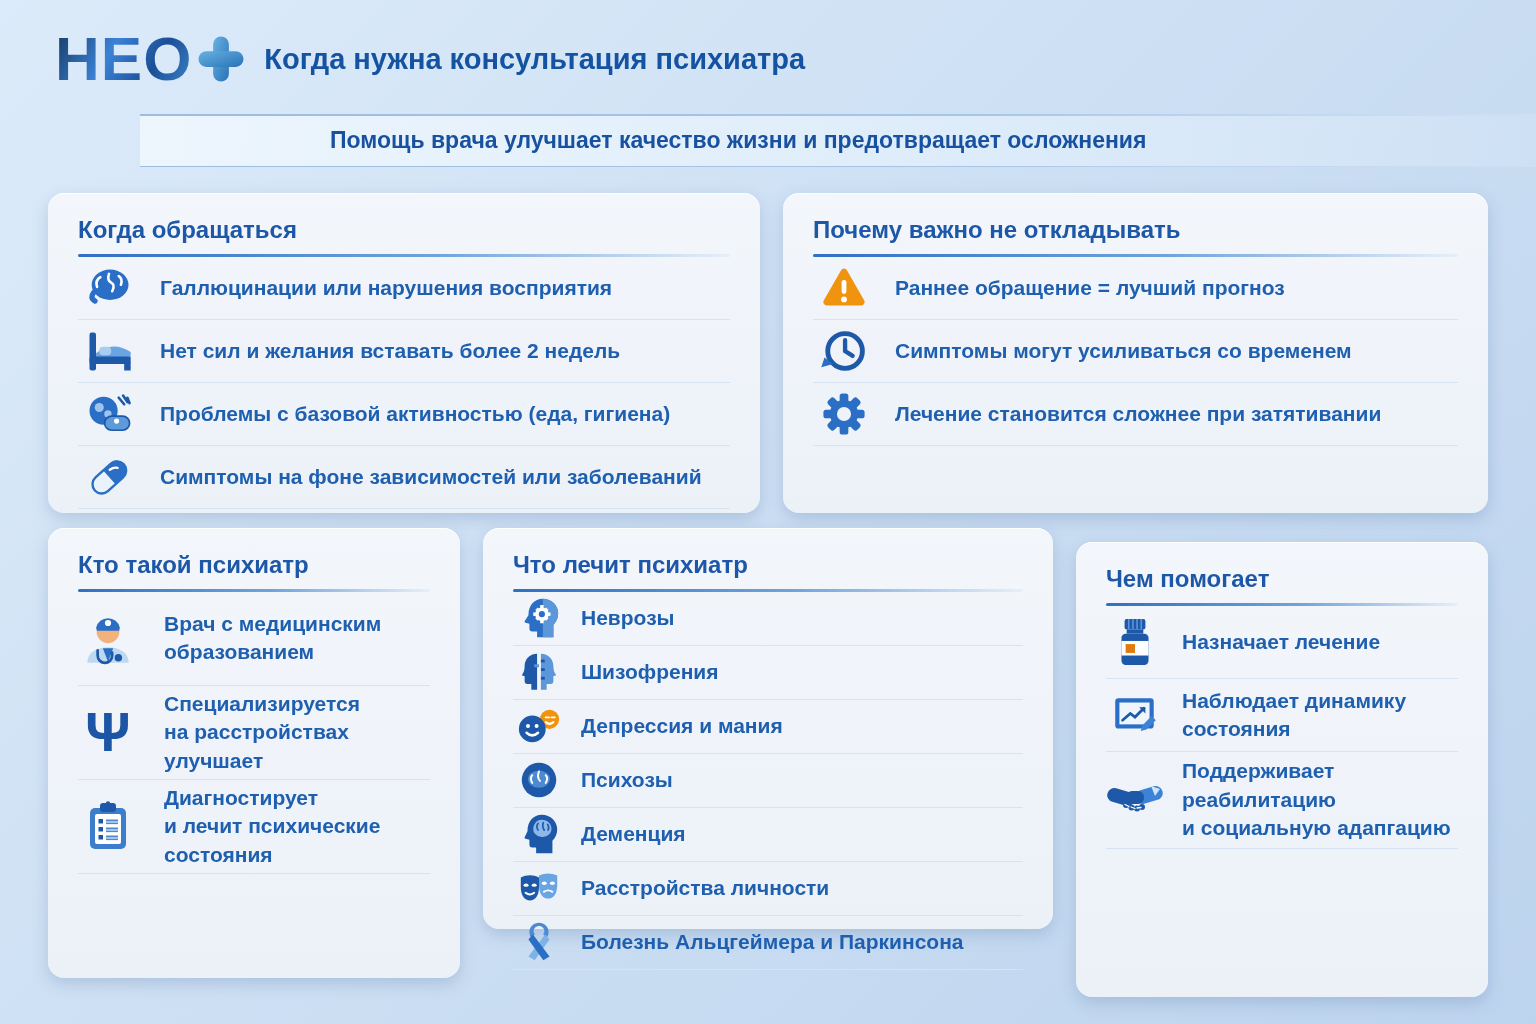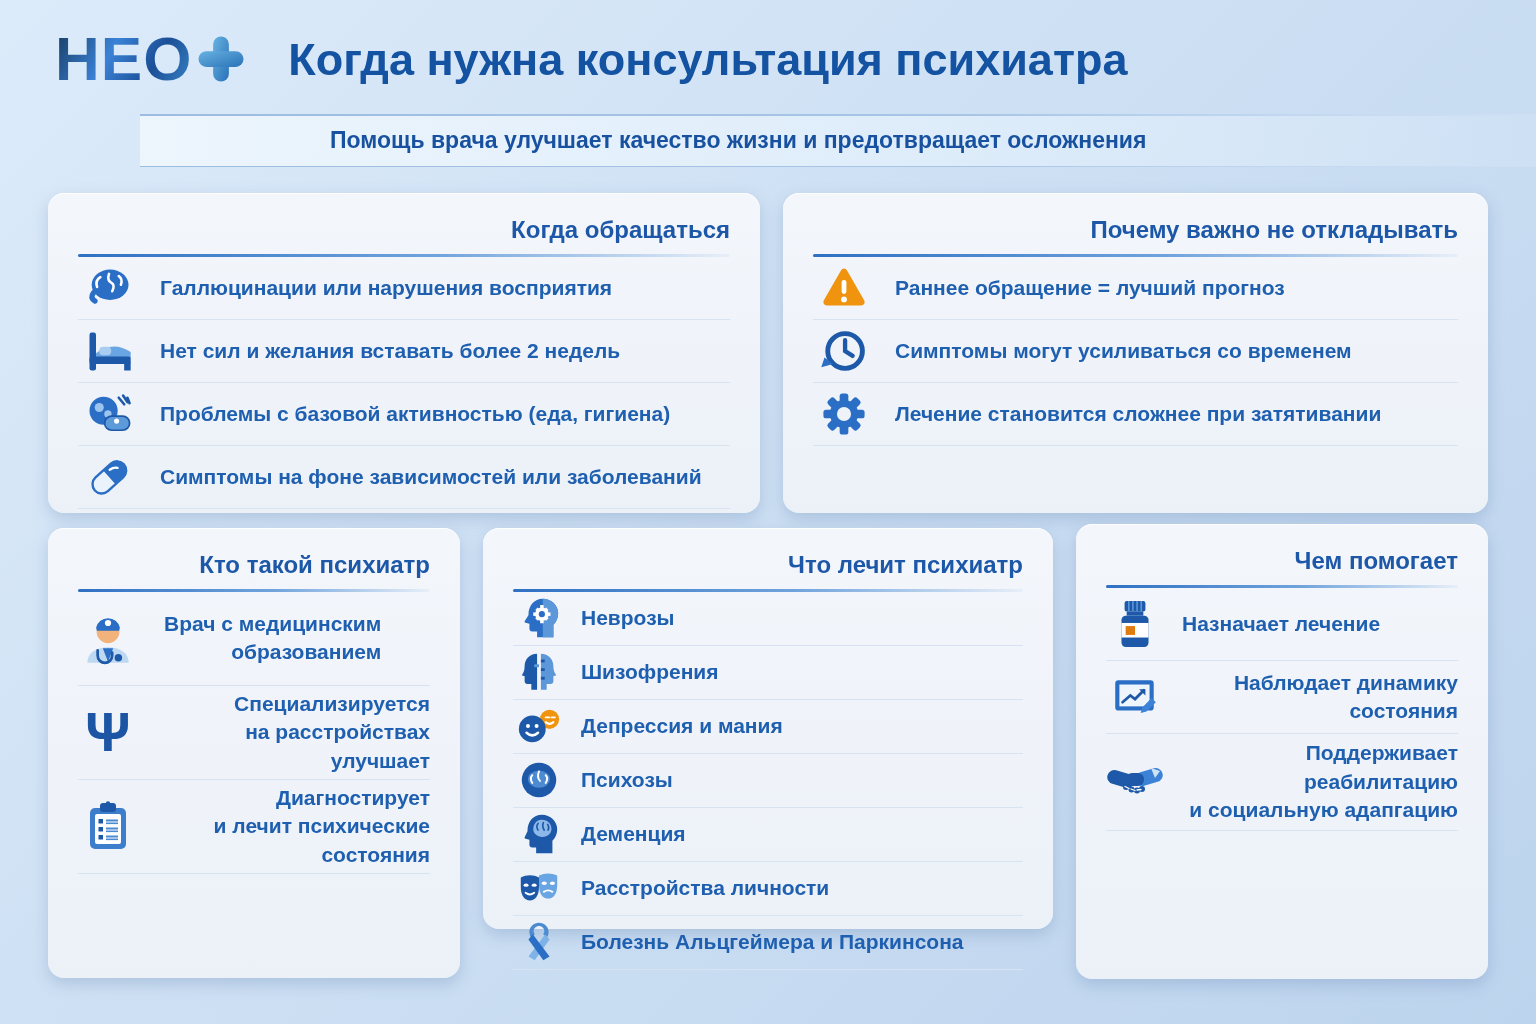--- a/index.html
+++ b/index.html
@@ -7,48 +7,48 @@
   .page{position:relative;width:1536px;height:1024px;overflow:hidden;
         background:linear-gradient(135deg,#dcebfa 0%,#cfe1f4 40%,#bdd4ee 100%);}
 
   
   .header{position:absolute;left:55px;top:28px;display:flex;align-items:center;}
   .logo{display:flex;align-items:center;}
   .logo-text{font-size:62px;font-weight:800;letter-spacing:1px;line-height:1;
       background:linear-gradient(120deg,#16395f 0%,#3b82d6 40%,#1b4f97 70%,#3d87c9 100%);
       -webkit-background-clip:text;background-clip:text;-webkit-text-fill-color:transparent;color:#1d59a8;}
   .logo-plus{margin-left:2px;margin-top:4px;}
-  .page-title{margin-left:40px;font-size:45px;font-weight:700;color:#1452a2;line-height:1;}
+  .page-title{margin-left:16px;font-size:29px;font-weight:700;color:#1452a2;line-height:1;}
 
   
   .subtitle-band{position:absolute;left:140px;right:0;top:114px;height:53px;
       background:linear-gradient(90deg,rgba(238,246,253,.95),rgba(224,238,251,.92) 55%,rgba(224,238,251,.25));
       display:flex;align-items:center;}
   .subtitle-band::before,.subtitle-band::after{content:"";position:absolute;left:0;right:0;height:1.5px;
       background:linear-gradient(90deg,#9cbde0,#a8c5e6 60%,rgba(168,197,230,0));}
   .subtitle-band::before{top:0;}
   .subtitle-band::after{bottom:0;}
   .subtitle{padding-left:190px;font-size:23px;font-weight:700;color:#17519f;}
 
   
   .card{position:absolute;background:linear-gradient(180deg,#f3f6fb,#ecf1f8);
       border-radius:16px;box-shadow:0 6px 16px rgba(88,122,168,.28), inset 0 1px 0 rgba(255,255,255,.85);
-      padding:24px 30px 0 30px;box-sizing:border-box;text-align:right;}
+      padding:24px 30px 0 30px;box-sizing:border-box;}
   .card-title{font-size:24px;font-weight:700;color:#1c57a8;line-height:1.1;}
   .card-rule{height:2.5px;margin-top:11px;border-radius:2px;
       background:linear-gradient(90deg,#2f70c3 0%,#6fa3dc 55%,rgba(111,163,220,.08) 100%);}
   .row{display:flex;align-items:center;gap:20px;border-bottom:1px solid #d7e3f1;}
   .icon-cell{flex:0 0 62px;display:flex;justify-content:center;align-items:center;}
   .item-text{font-size:21px;font-weight:600;color:#1e5fb0;white-space:pre-line;line-height:1.35;}
 
   #card-when {left:48px;  top:193px; width:712px; height:320px;}
   #card-why  {left:783px; top:193px; width:705px; height:320px;}
   #card-who  {left:48px;  top:528px; width:412px; height:450px;}
   #card-treats{left:483px;top:528px; width:570px; height:401px;}
-  #card-helps{left:1076px;top:524px; width:412px; height:455px;}
+  #card-helps{left:1076px;top:542px; width:412px; height:455px;}
 
   .rows-ab .row{height:62px;}
   .rows-c .row{height:93px;gap:26px;}
   .rows-c .icon-cell{flex:0 0 60px;}
   .rows-d .row{height:53px;gap:16px;}
   .rows-d .icon-cell{flex:0 0 52px;}
   .rows-e .row{height:72px;gap:18px;}
   .rows-e .row.tall{height:96px;}
   .rows-e .icon-cell{flex:0 0 58px;}
 

